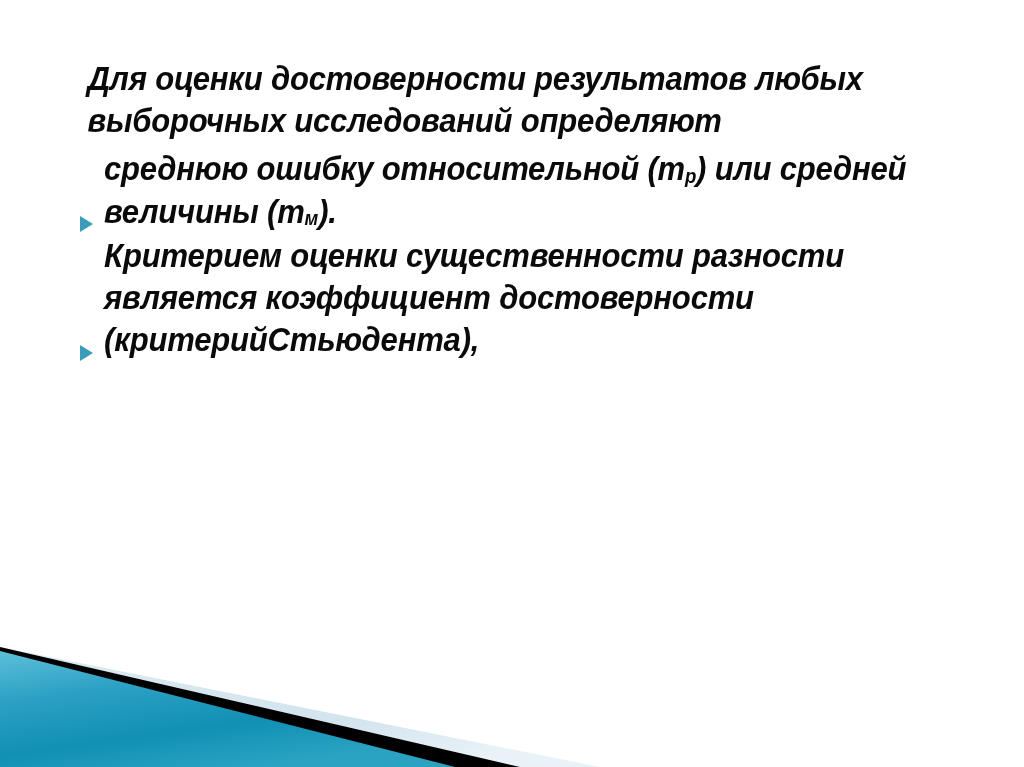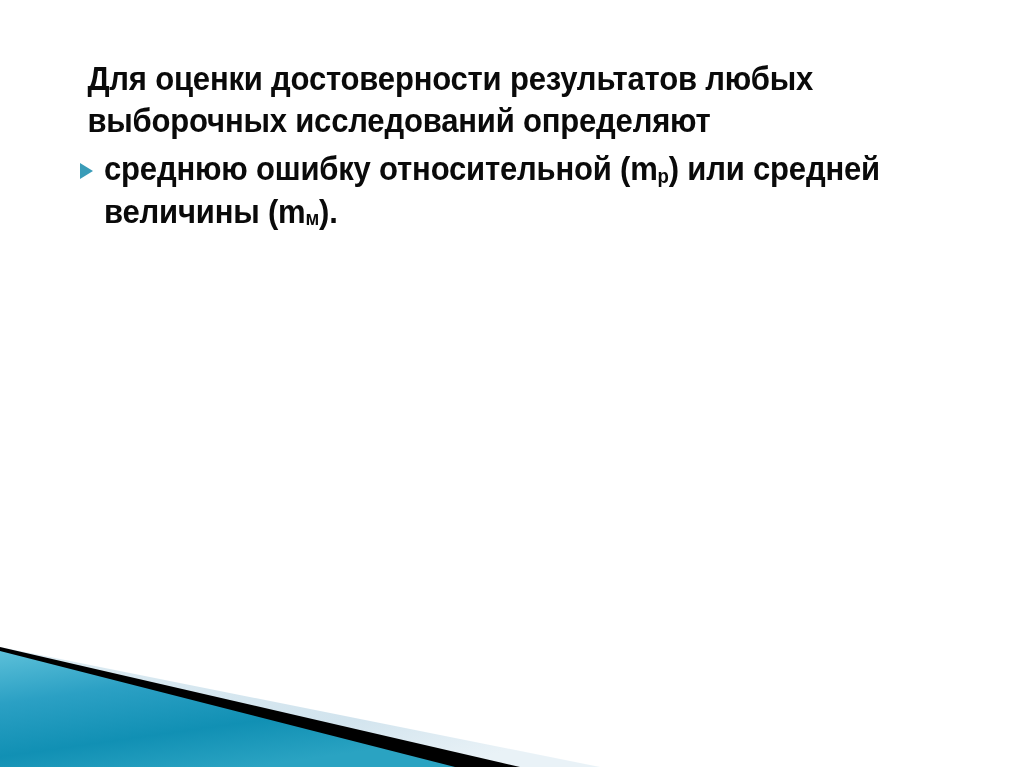--- a/index.html
+++ b/index.html
@@ -10,20 +10,21 @@
   }
   body {
     font-family: "Liberation Sans", "DejaVu Sans", sans-serif;
   }
   #slide {
     position: relative;
     width: 1024px;
     height: 767px;
     background: #ffffff;
     overflow: hidden;
+    font-style: italic;
   }
 
   
   #content {
     position: absolute;
     left: 78px;
     top: 58px;
     width: 890px;
   }
 
@@ -41,21 +42,21 @@
   }
 
   .bullet-list {
     list-style: none;
     margin: 0;
     padding: 0;
   }
 
   .bullet-row {
     display: flex;
-    align-items: flex-start;
+    align-items: flex-end;
     margin-bottom: 2px;
   }
 
   .bullet-marker {
     flex: 0 0 auto;
     width: 26px;
     padding-top: 14px;
     line-height: 0;
   }
 
@@ -105,20 +106,28 @@
           <svg width="17" height="18" viewBox="0 0 17 18" aria-hidden="true">
             <polygon points="2,1 15,9 2,17" fill="#3a9cb8"></polygon>
           </svg>
         </span>
         <span class="bullet-text">
           <span> среднюю   ошибку  относительной (m</span><sub>p</sub><span>) или средней величины (m</span><sub>м</sub><span>).</span>
         </span>
       </li>
 
 
+      <li class="bullet-row">
+        <span class="bullet-marker">
+          <svg width="17" height="18" viewBox="0 0 17 18" aria-hidden="true">
+            <polygon points="2,1 15,9 2,17" fill="#3a9cb8"></polygon>
+          </svg>
+        </span>
+        <span class="bullet-text">Критерием оценки существенности разности  является коэффициент достоверности (критерийСтьюдента),</span>
+      </li>
 
     </ul>
   </div>
 
   <svg id="decor" viewBox="0 0 1024 140" preserveAspectRatio="none">
     <defs>
       <linearGradient id="tealGrad" x1="0" y1="0" x2="0.55" y2="1">
         <stop offset="0%" stop-color="#5cc0d9"></stop>
         <stop offset="35%" stop-color="#2ba0c4"></stop>
         <stop offset="70%" stop-color="#1190b4"></stop>

